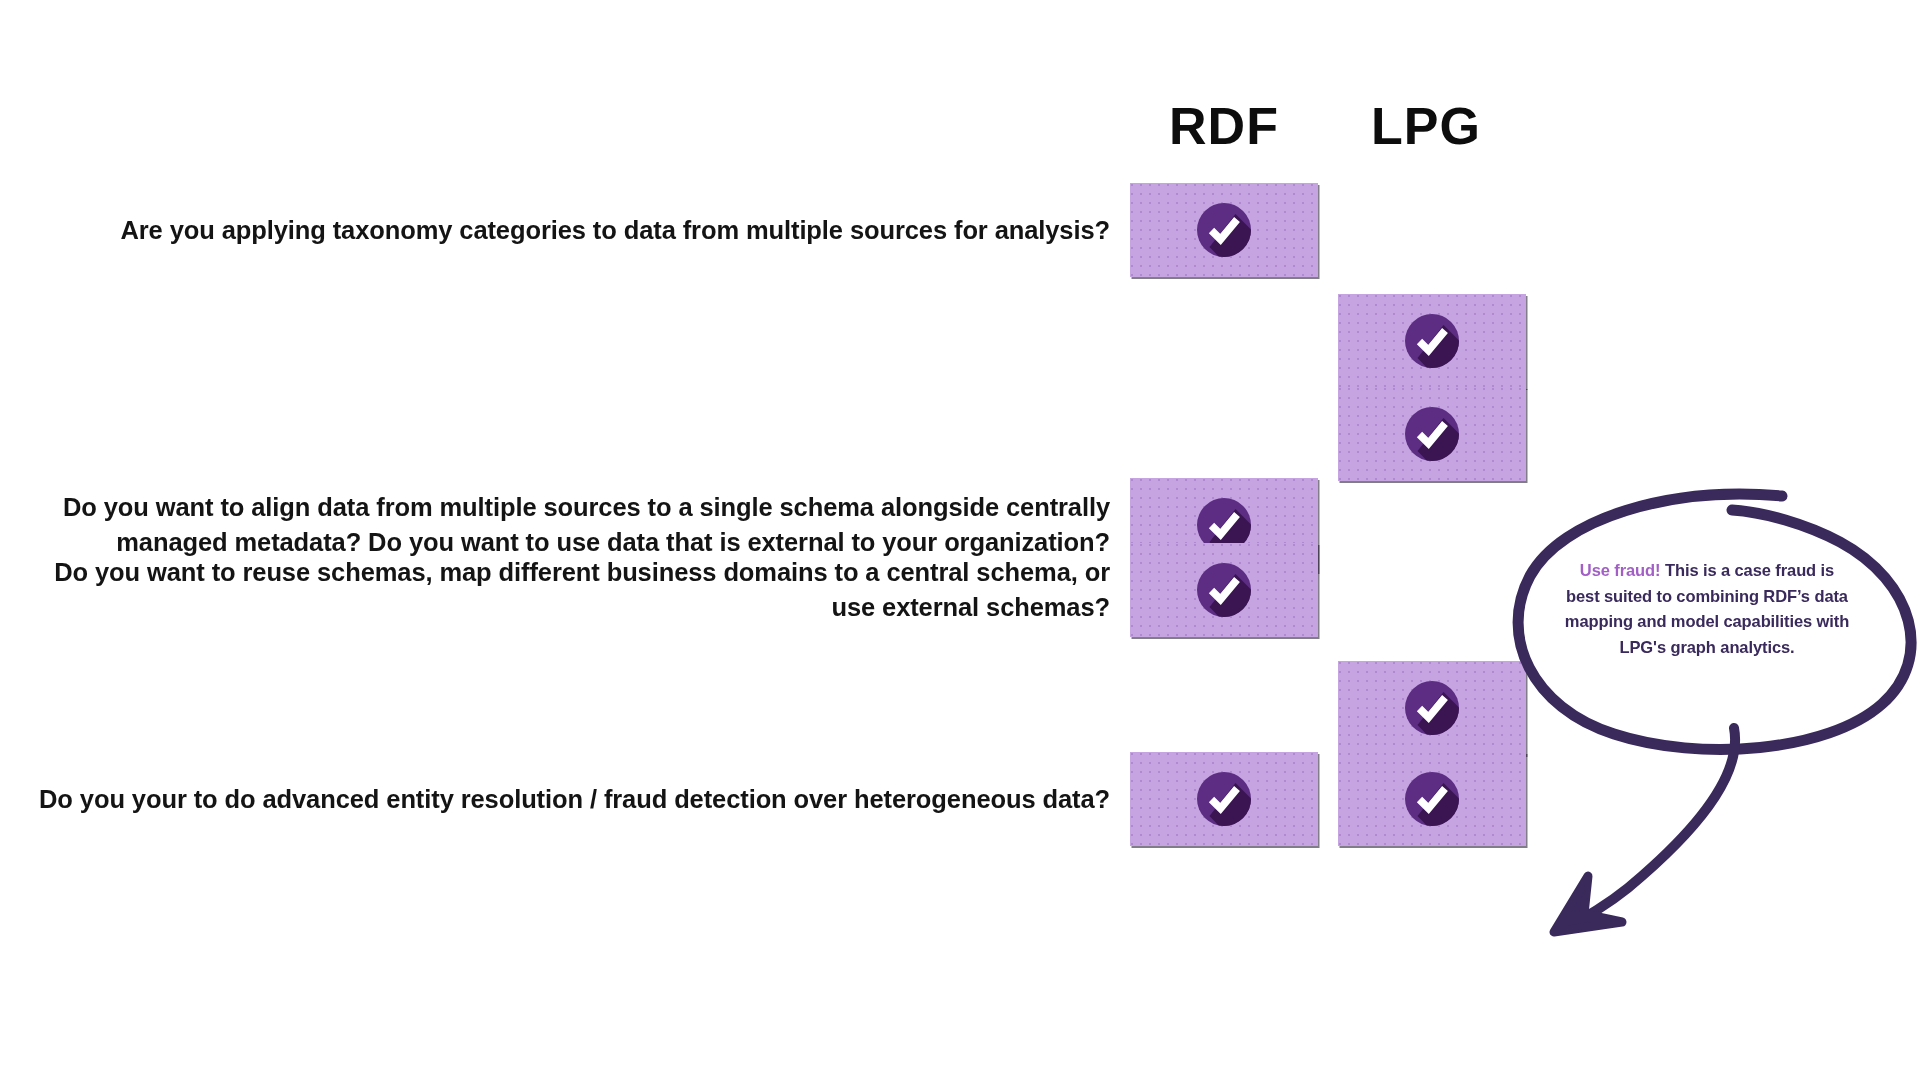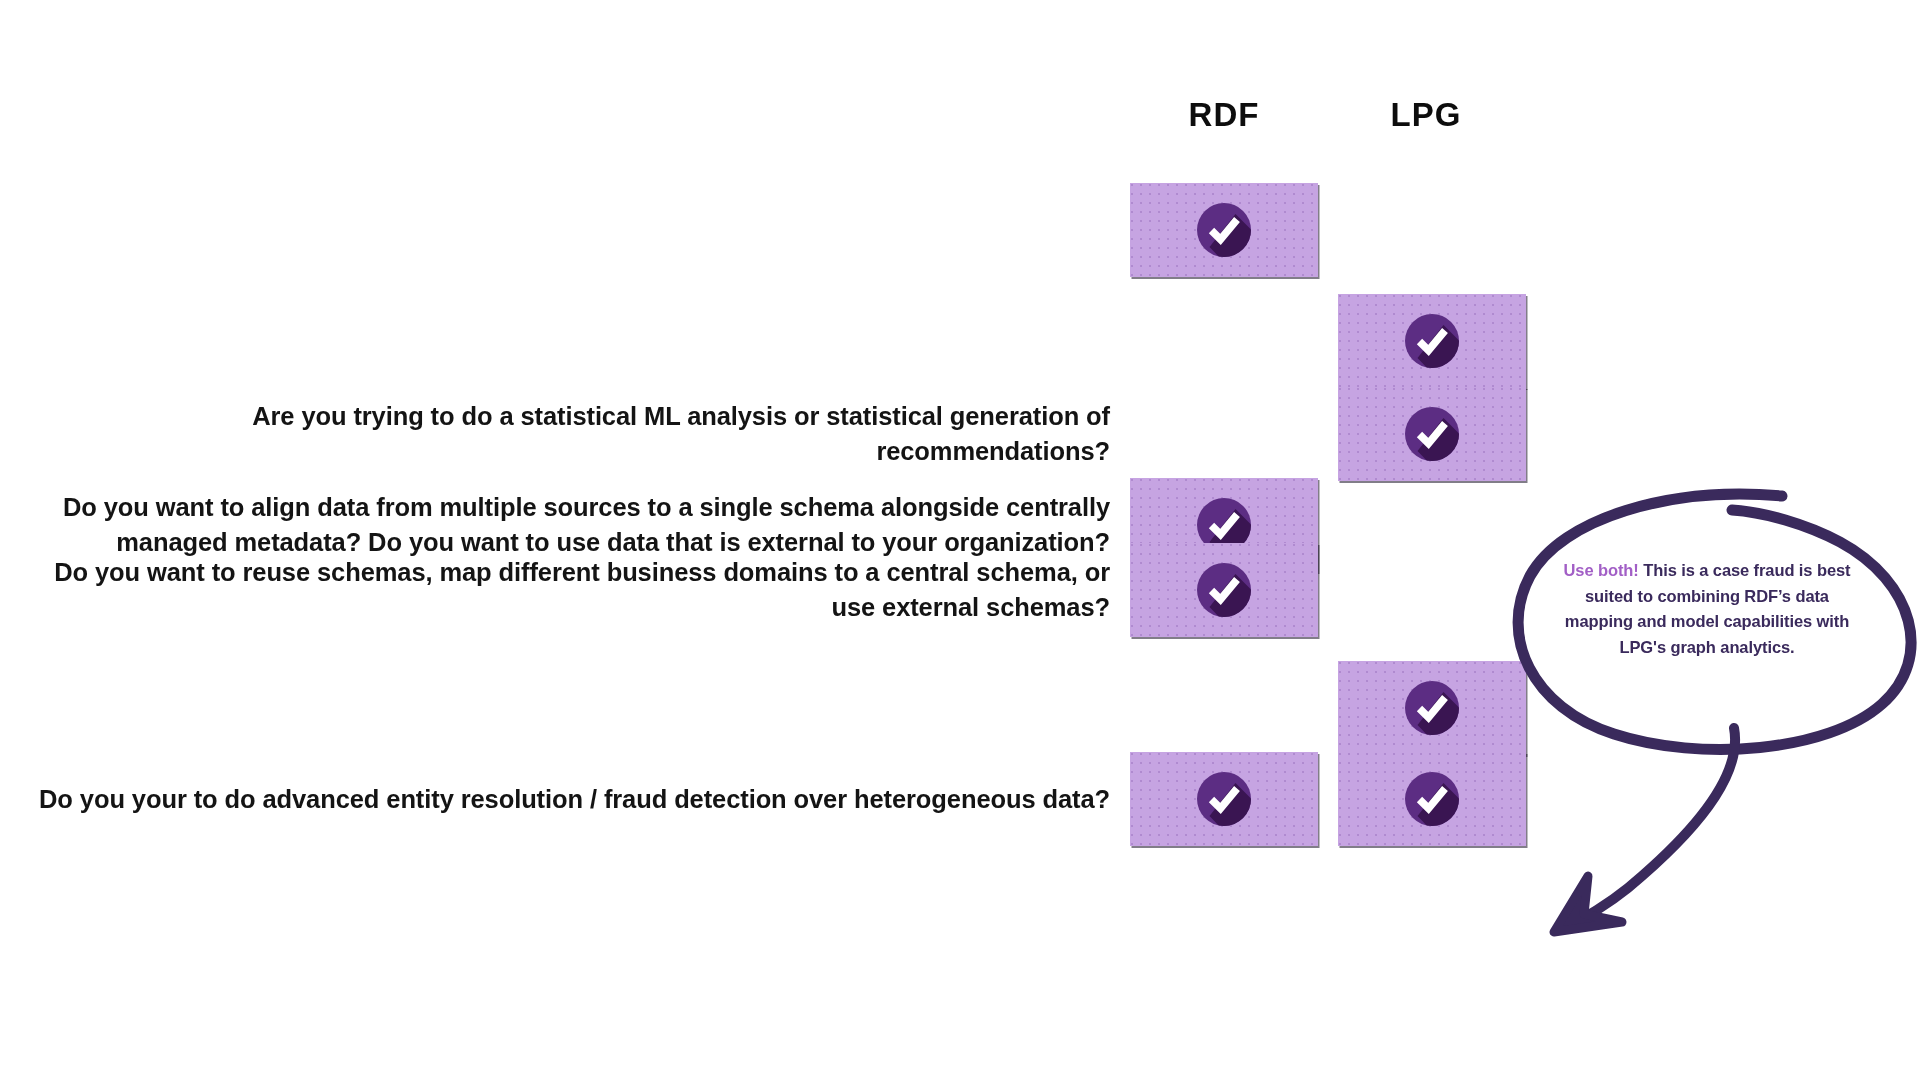--- a/index.html
+++ b/index.html
@@ -14,21 +14,21 @@
     overflow: hidden;
     font-family: "Liberation Sans", sans-serif;
     -webkit-font-smoothing: antialiased;
   }
 
   
   .col-header {
     position: absolute;
     font-family: "Liberation Sans", sans-serif;
     font-weight: 700;
-    font-size: 33px;
+    font-size: 52px;
     letter-spacing: 1px;
     color: #0d0d0d;
     text-align: center;
     width: 188px;
   }
   #hdr-rdf { left: 1130px; top: 96px; }
   #hdr-lpg { left: 1332px; top: 96px; }
 
   
   .row {
@@ -119,20 +119,21 @@
   }
 </style>
 </head>
 <body>
 
 <div id="hdr-rdf" class="col-header">RDF</div>
 <div id="hdr-lpg" class="col-header">LPG</div>
 
 <div id="rows-container">
     <div class="row" style="top: 183px;">
+      <div class="question">Are you applying taxonomy categories to data from multiple sources for analysis?</div>
       <div class="cell rdf">
         <div class="cell-box"></div>
         <div class="check">
     <svg viewBox="0 0 58 58">
       <defs>
         <clipPath id="cc0rdf">
           <circle cx="29" cy="29" r="27"></circle>
         </clipPath>
       </defs>
       <circle cx="29" cy="29" r="27" fill="#5c2d83"></circle>
@@ -157,21 +158,20 @@
       <circle cx="29" cy="29" r="27" fill="#5c2d83"></circle>
       <g clip-path="url(#cc1lpg)">
         <path d="M 40.5 13 L 58 30.5 L 58 58 L 26 58 L 14.5 46 Z" fill="#3a1552"></path>
       </g>
       <path d="M 16.5 29.5 L 25.5 38.5 L 42 18.5" fill="none" stroke="#ffffff" stroke-width="7.5" stroke-linecap="butt" stroke-linejoin="miter"></path>
     </svg>
         </div>
       </div>
     </div>
     <div class="row" style="top: 387px;">
-      <div class="question">Are you trying to do a statistical ML analysis or statistical generation of recommendations?</div>
       <div class="cell lpg">
         <div class="cell-box"></div>
         <div class="check">
     <svg viewBox="0 0 58 58">
       <defs>
         <clipPath id="cc2lpg">
           <circle cx="29" cy="29" r="27"></circle>
         </clipPath>
       </defs>
       <circle cx="29" cy="29" r="27" fill="#5c2d83"></circle>
@@ -290,14 +290,14 @@
              C 190 292, 318 282, 372 234
              C 424 188, 404 112, 330 72
              C 296 54, 254 42, 222 40" fill="none" stroke="#3a2a5c" stroke-width="11" stroke-linecap="round" stroke-linejoin="round"></path>
 
     <path d="M 224 258
              C 232 300, 196 350, 132 406
              C 110 426, 88 440, 70 450" fill="none" stroke="#3a2a5c" stroke-width="10" stroke-linecap="round" stroke-linejoin="round"></path>
 
     <path d="M 44 462 L 78 406 L 74 444 L 112 452 Z" fill="#3a2a5c" stroke="#3a2a5c" stroke-width="9" stroke-linejoin="round"></path>
   </svg>
-  <div id="callout-text"><span id="callout-lead">Use both!</span><span id="callout-body"> This is a case fraud is best suited to combining RDF’s data mapping and model capabilities with LPG's graph analytics.</span></div>
+  <div id="callout-text"><span id="callout-lead">Use fraud!</span><span id="callout-body"> This is a case fraud is best suited to combining RDF’s data mapping and model capabilities with LPG's graph analytics.</span></div>
 </div>
 
 </body></html>

